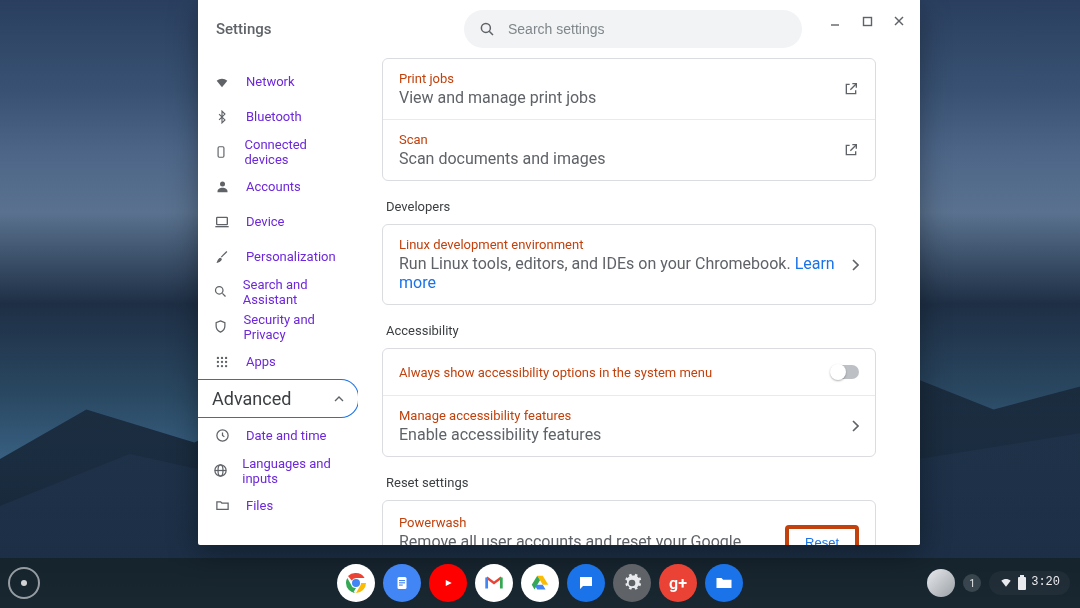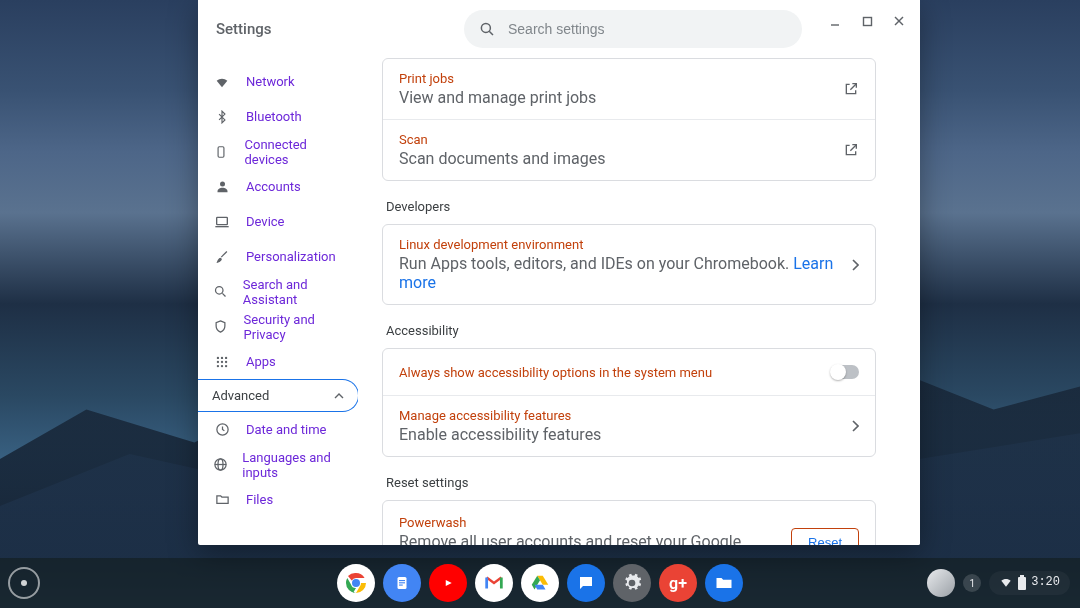--- a/index.html
+++ b/index.html
@@ -45,22 +45,22 @@
 
   .body { display:flex; flex:1; min-height:0; }
 
   
   .sidebar { width:160px; padding-top:6px; border-right:none; }
   .side-item {
     display:flex; align-items:center; height:35px; padding:0 12px 0 14px; font-size:13px; color:#6d28d9; cursor:pointer; gap:14px;
   }
   .side-item .icon { width:20px; display:flex; justify-content:center; color:#5f6368; }
   .side-advanced {
-    height:33px; display:flex; align-items:center; justify-content:space-between;
-    padding:0 14px 0 14px; font-size:13px; color:#3c4043; cursor:pointer;
+    height:39px; display:flex; align-items:center; justify-content:space-between;
+    padding:0 14px 0 14px; font-size:18px; color:#3c4043; cursor:pointer;
     border:1px solid #1a73e8; border-left:none; border-radius:0 18px 18px 0;
     margin-right:-1px;
   }
   .side-advanced .chev { color:#5f6368; }
 
   
   .content { flex:1; overflow-y:auto; padding:0 44px 18px 24px; background:#fff; }
   .card {
     border:1px solid #dadce0; border-radius:6px; background:#fff;
   }
@@ -75,21 +75,21 @@
   .ext-icon { color:#5f6368; }
   .section-title { font-size:13px; color:#3c4043; margin:18px 0 10px 4px; }
   .link { color:#1a73e8; text-decoration:none; cursor:pointer; }
   .toggle {
     width:28px; height:14px; background:#bdc1c6; border-radius:8px; position:relative;
   }
   .toggle::after { content:""; width:16px; height:16px; background:#fff; border-radius:50%; position:absolute; top:-1px; left:-1px; box-shadow:0 1px 2px rgba(0,0,0,0.3); }
   .chevron-right { color:#5f6368; }
   .reset-row { display:flex; align-items:center; padding:14px 16px; }
   .reset-btn {
-    border:1px solid #c2410c; background:#fff; color:#1a73e8; font-size:13px; padding:6px 16px; border-radius:4px; cursor:pointer;
+    border:4px solid #c2410c; background:#fff; color:#1a73e8; font-size:13px; padding:6px 16px; border-radius:4px; cursor:pointer;
   }
 
   
   .shelf {
     position:absolute; bottom:0; left:0; right:0; height:50px;
     display:flex; align-items:center; justify-content:center;
   }
   .shelf-bg { position:absolute; inset:0; background:rgba(0,0,0,0.72); }
   .shelf-left { position:absolute; left:8px; top:0; bottom:0; display:flex; align-items:center; z-index:2; }
   .launcher {
@@ -298,21 +298,21 @@
               </svg>
           </div>
         </div>
       </div>
 
       <div class="section-title">Developers</div>
       <div class="card">
         <div class="row">
           <div class="row-text">
             <div class="row-title">Linux development environment</div>
-            <div class="row-sub"><span>Run Apps tools, editors, and IDEs on your Chromebook. </span><a class="link">Learn more</a></div>
+            <div class="row-sub"><span>Run Linux tools, editors, and IDEs on your Chromebook. </span><a class="link">Learn more</a></div>
           </div>
           <div class="row-action chevron-right">
             <svg width="8" height="12" viewBox="0 0 8 12">
                 <path d="M2 1l5 5-5 5" fill="none" stroke="currentColor" stroke-width="1.6"></path>
               </svg>
           </div>
         </div>
       </div>
 
       <div class="section-title">Accessibility</div>

